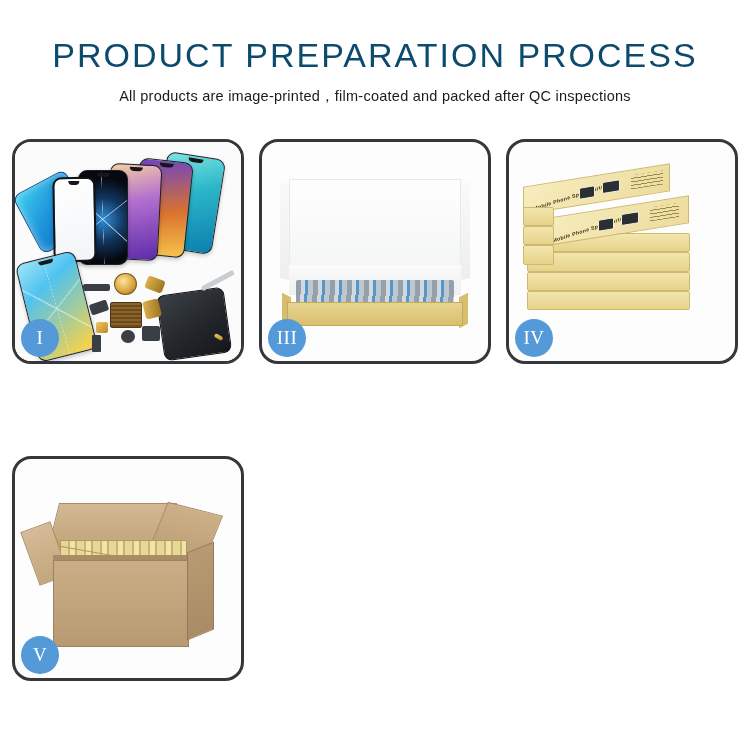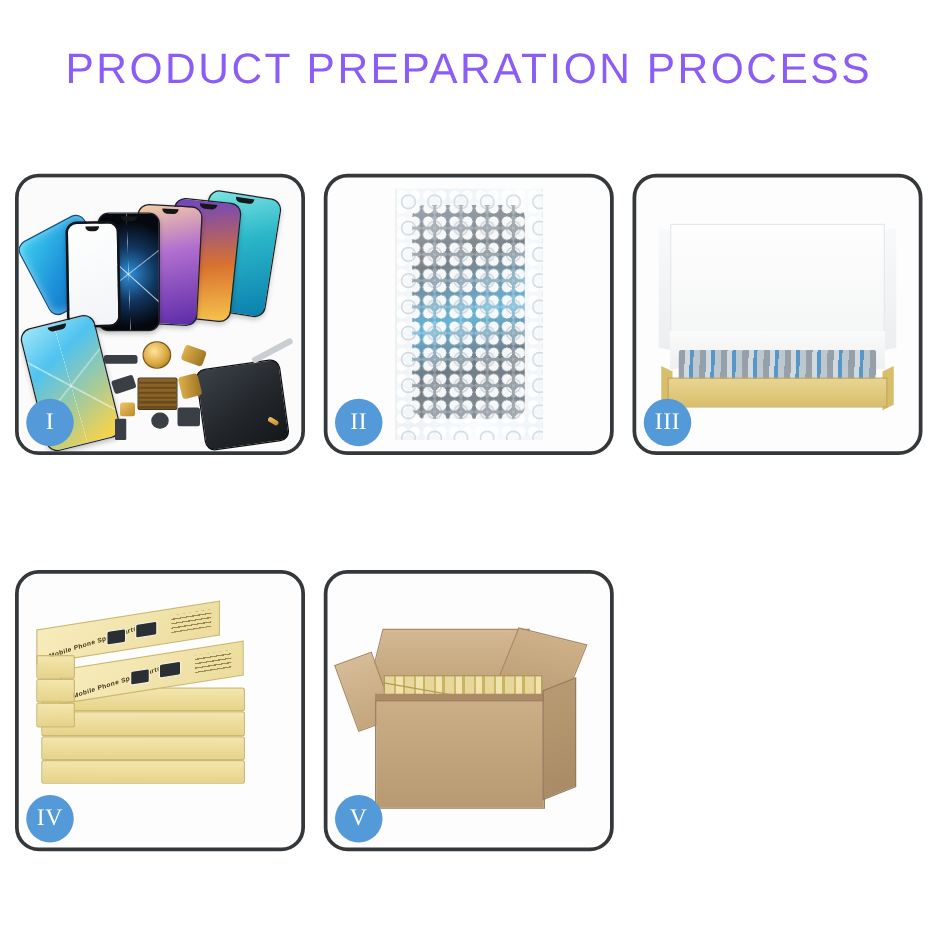--- a/index.html
+++ b/index.html
@@ -15,21 +15,21 @@
     background: #ffffff;
   }
 
   
   .header { position: absolute; top: 0; left: 0; width: 750px; }
   .title {
     text-align: center;
     font-size: 34px;
     letter-spacing: 2.0px;
     font-weight: 400;
-    color: #8b5cf6;
+    color: #0c4a6e;
     margin-top: 36px;
     font-family: "Liberation Sans", sans-serif;
     white-space: nowrap;
   }
   .subtitle {
     text-align: center;
     font-size: 14.5px;
     letter-spacing: 0.25px;
     color: #1b1b1b;
     margin-top: 12px;
@@ -360,20 +360,21 @@
     transform: skewX(-30deg);
   }
 </style>
 </head>
 <body>
 
 <div id="page">
 
   <div class="header">
     <div class="title">PRODUCT PREPARATION PROCESS</div>
+    <div class="subtitle">All products are image-printed，film-coated and packed after QC inspections</div>
   </div>
 
   <div class="grid">
 
     <div class="panel">
       <div class="scene">
         <div class="p1-bg"></div>
 
         <div class="adhesive" style="left:4%;top:17%;width:26%;height:30%;transform:rotate(-28deg);"></div>
 
@@ -400,29 +401,20 @@
         <div class="part part-gold" style="left:36%;top:82%;width:5%;height:5%;"></div>
         <div class="part" style="left:47%;top:86%;width:6%;height:6%;border-radius:50%;"></div>
         <div class="part" style="left:34%;top:88%;width:4%;height:8%;border-radius:1px;"></div>
         <div class="part" style="left:56%;top:84%;width:8%;height:7%;border-radius:2px;"></div>
         <div class="part part-gold" style="left:88%;top:88%;width:4%;height:2%;transform:rotate(30deg);"></div>
         <div class="part" style="left:82%;top:62%;width:16%;height:2.5%;transform:rotate(-28deg);background:#c9ced3;"></div>
       </div>
       <div class="badge">I</div>
     </div>
 
-    <div class="panel">
-      <div class="scene">
-        <div class="bw-sleeve"></div>
-        <div class="bw-phone"></div>
-        <div class="bubbles"></div>
-        <div class="bubbles2"></div>
-      </div>
-      <div class="badge">II</div>
-    </div>
 
     <div class="panel">
       <div class="scene">
         <div class="b3-flapL"></div>
         <div class="b3-flapR"></div>
         <div class="b3-backwall"></div>
         <div class="b3-foam"></div>
         <div class="b3-contents"></div>
         <div class="b3-lipL"></div>
         <div class="b3-lipR"></div>

